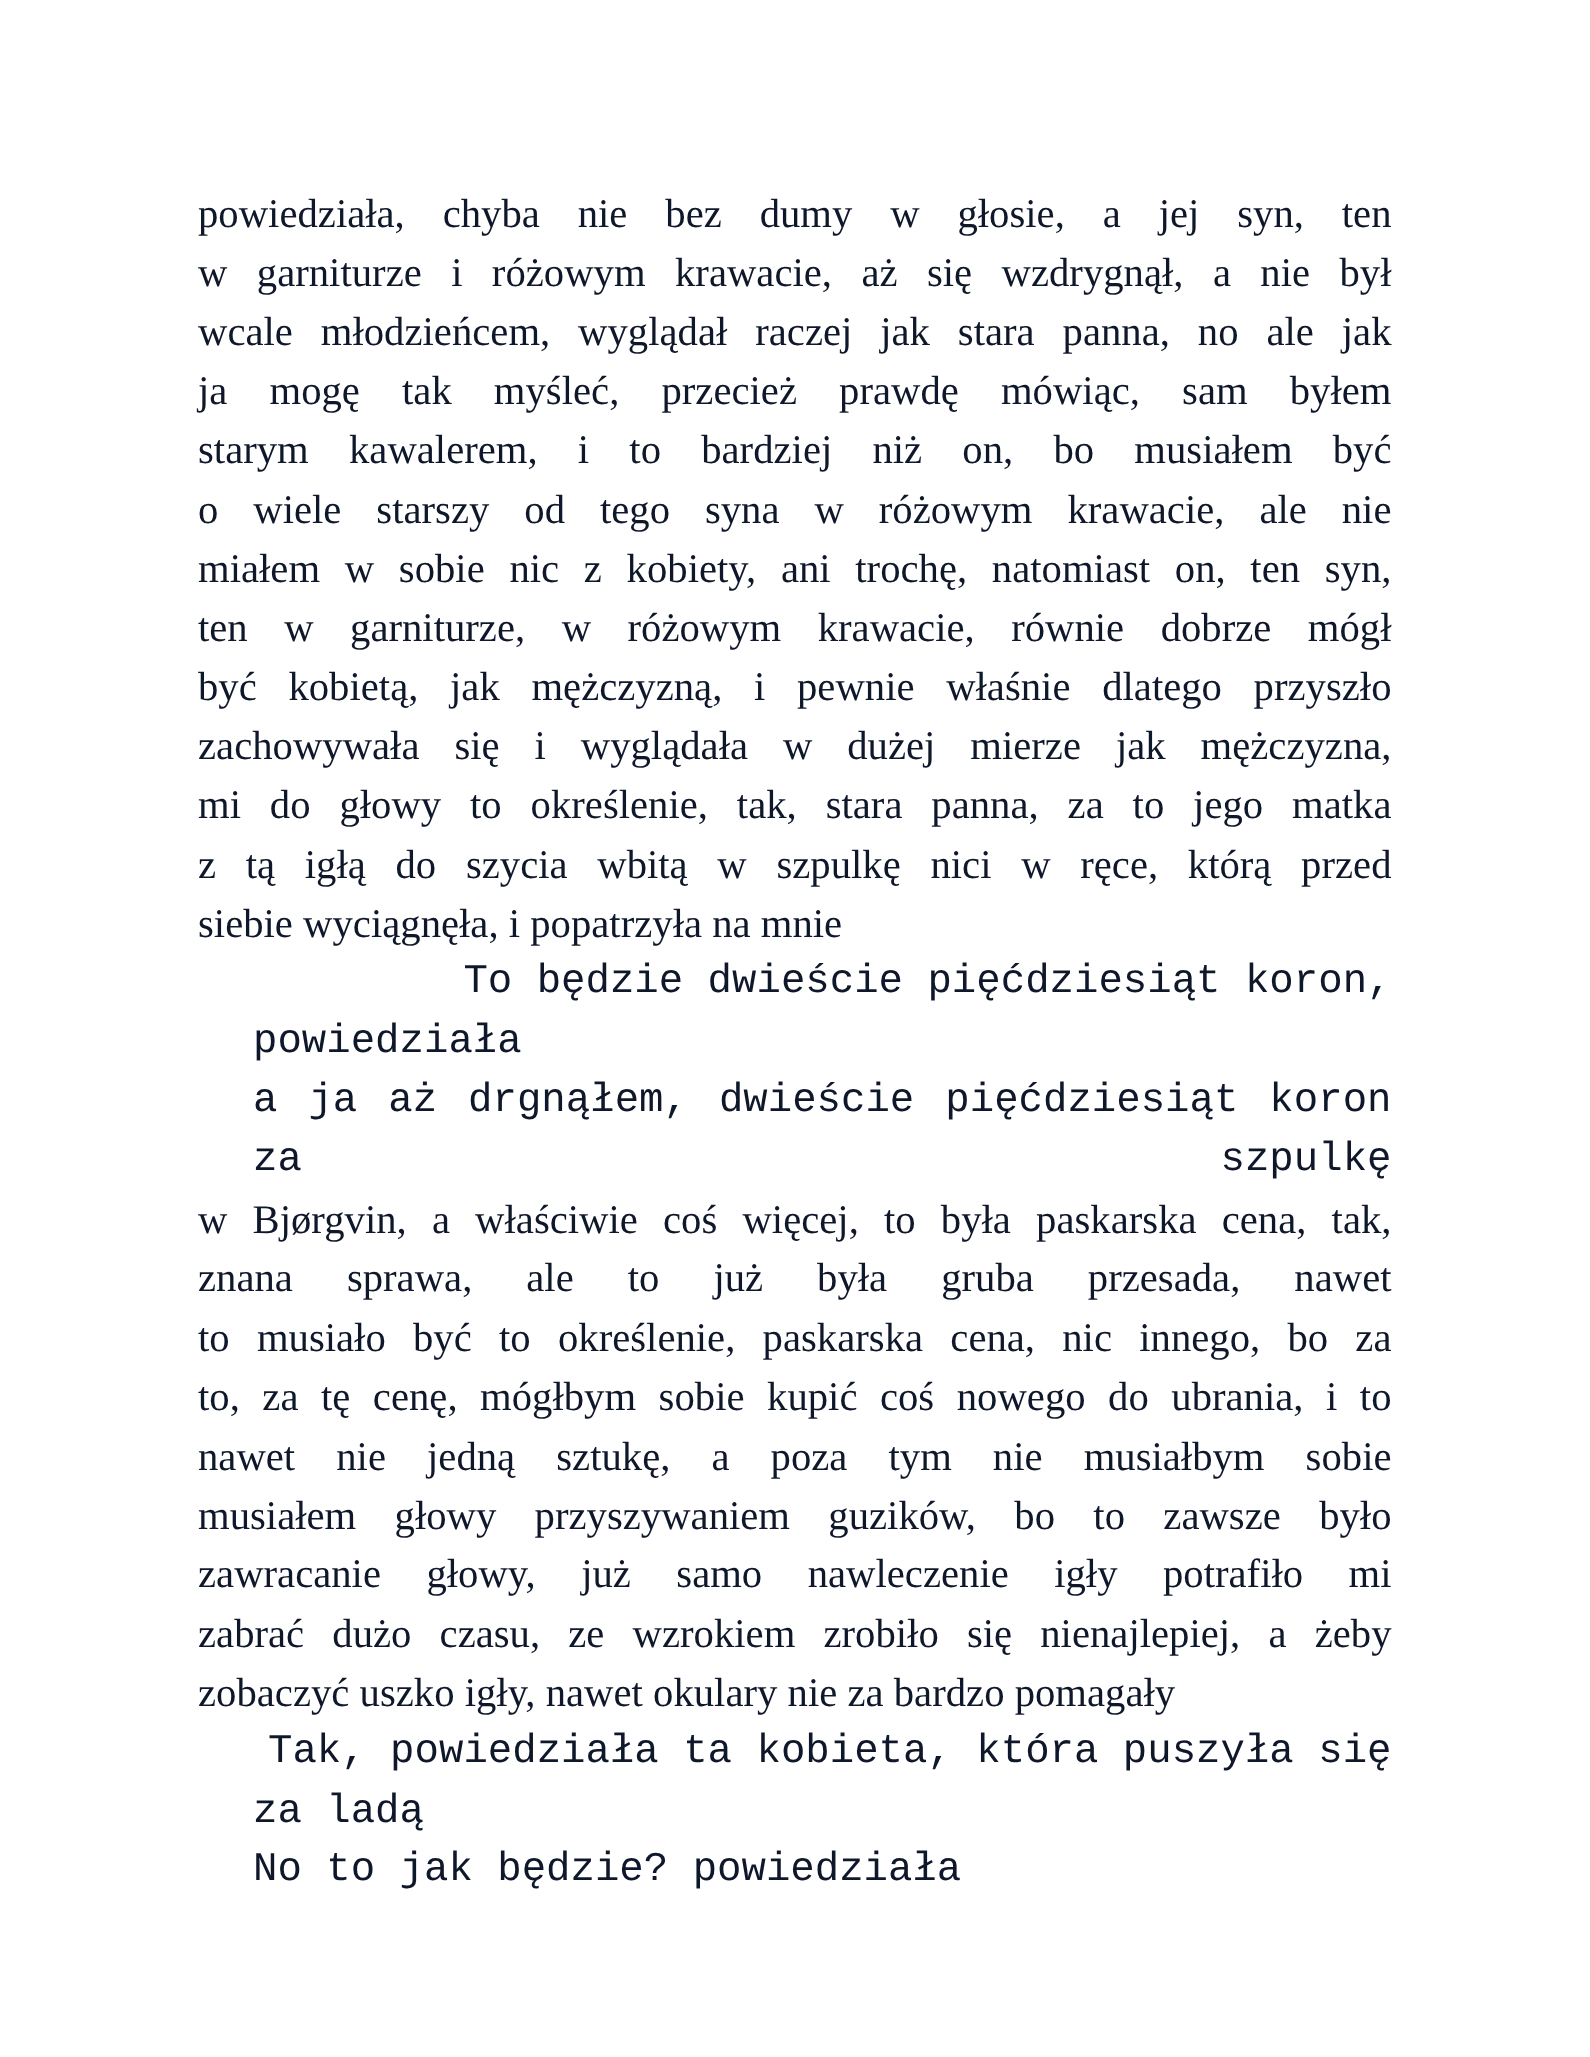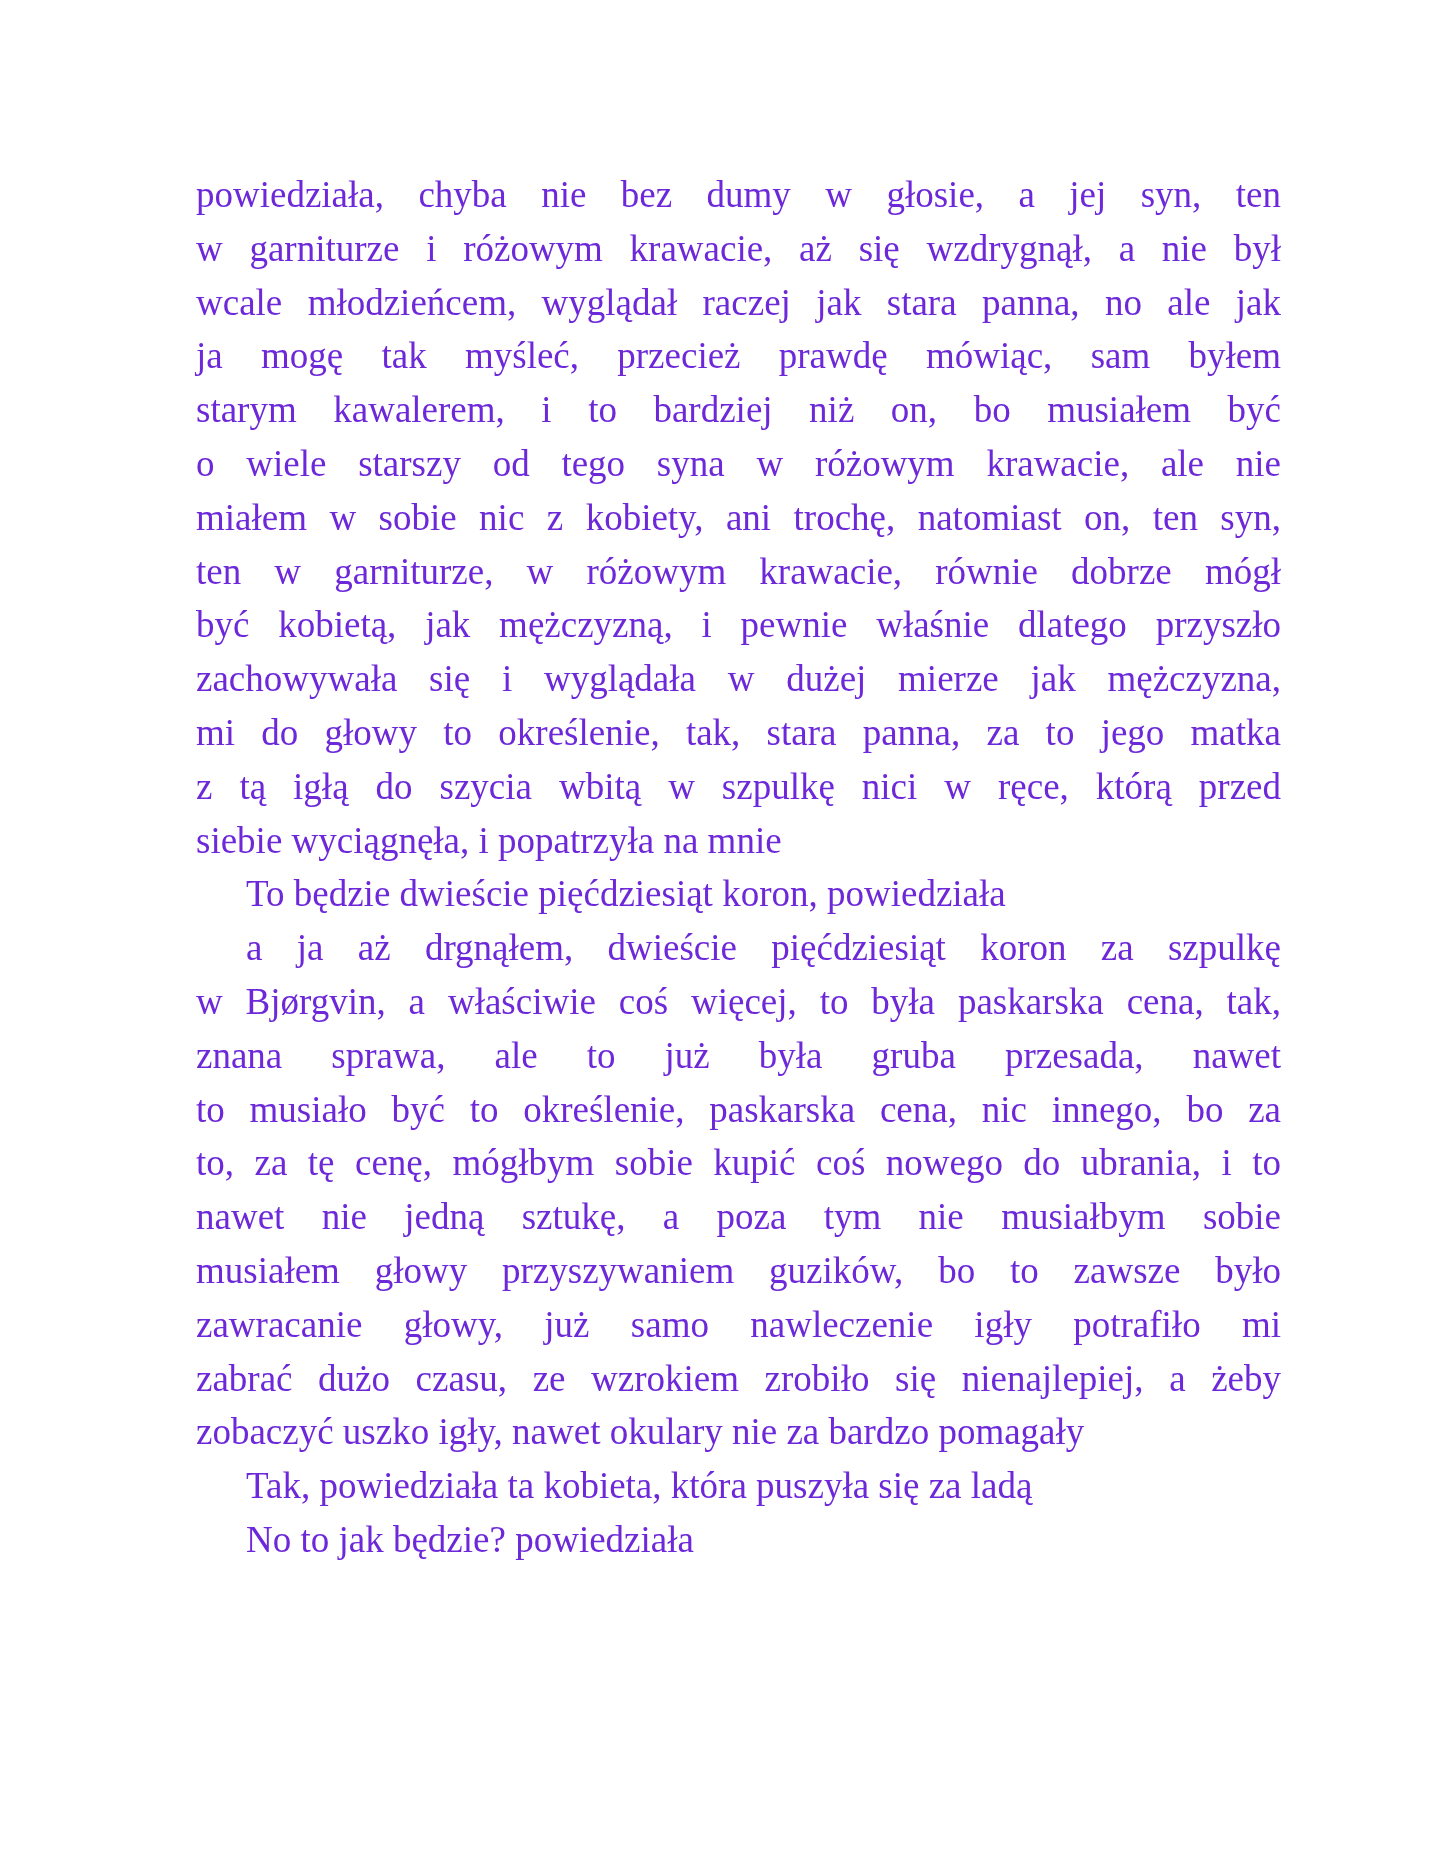--- a/index.html
+++ b/index.html
@@ -10,43 +10,44 @@
   .page {
     position: relative;
     width: 1445px;
     height: 1870px;
     background: #ffffff;
     overflow: hidden;
     font-family: "Liberation Serif", "DejaVu Serif", serif;
   }
   .text-block {
     position: absolute;
-    left: 196px;
+    left: 180px;
     top: 168px;
     width: 1085px;
     font-size: 37px;
     line-height: 53.8px;
-    color: #6d28d9;
+    color: #0f172a;
     font-kerning: normal;
   }
   .line {
     width: 100%;
     white-space: normal;
   }
   .line.justify {
     text-align: justify;
     text-align-last: justify;
   }
   .line.left {
     text-align: right;
     text-align-last: left;
   }
   .line.indent {
     padding-left: 50px;
     box-sizing: border-box;
+    font-family: Liberation Mono, monospace;
   }
 </style>
 </head>
 <body>
 
 <div class="page">
   <div class="text-block">
 
   <div class="line justify">powiedziała, chyba nie bez dumy w głosie, a jej syn, ten</div>
       <div class="line justify">w garniturze i różowym krawacie, aż się wzdrygnął, a nie był</div>

